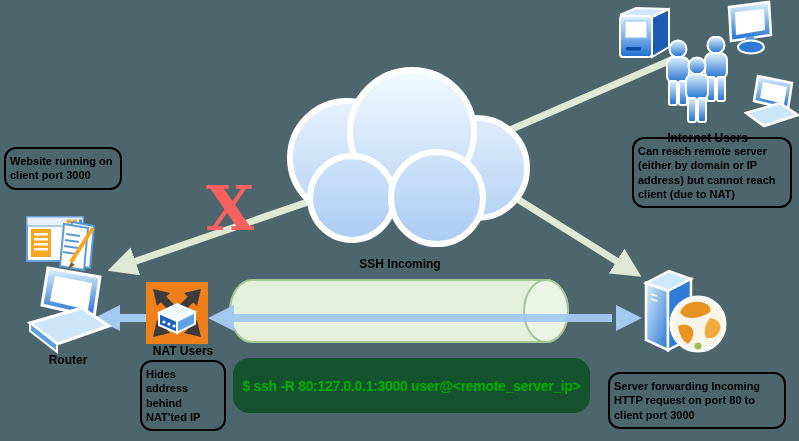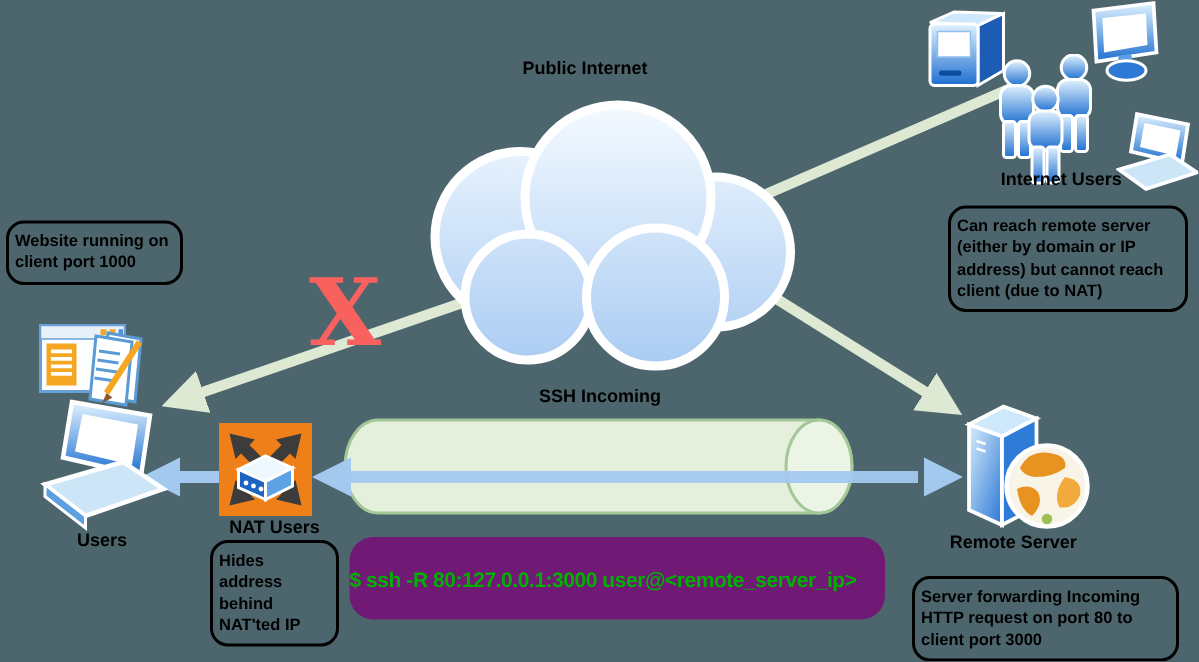--- a/index.html
+++ b/index.html
@@ -3,22 +3,22 @@
 <meta charset="utf-8">
 <style>
   html,body{margin:0;padding:0;}
   body{font-family:"Liberation Sans",sans-serif;background:#4d666e;}
   #canvas{position:relative;width:799px;height:441px;background:#4d666e;overflow:hidden;}
   #diagram-svg{position:absolute;left:0;top:0;z-index:1;}
   .icon{position:absolute;z-index:3;}
   .node-label{position:absolute;z-index:4;font-weight:bold;font-size:12px;color:#000;text-align:center;}
   .callout{position:absolute;z-index:4;border:2px solid #000;border-radius:12px;padding:5px 4px;
            font-weight:bold;font-size:11px;line-height:1.3;color:#000;}
-  #terminal{position:absolute;left:233px;top:358px;width:357px;height:55px;background:#701a75;
-            border-radius:16px;z-index:4;display:flex;align-items:center;}
+  #terminal{position:absolute;left:233px;top:358px;width:357px;height:55px;background:#14532d;
+            border-radius:16px;z-index:4;display:flex;align-items:center;justify-content:center;}
   #terminal .cmd{color:#00b100;font-weight:bold;font-size:14px;letter-spacing:-0.3px;white-space:nowrap;}
   #blocked-x{position:absolute;left:198px;top:178px;width:64px;z-index:2;text-align:center;
              font-family:"DejaVu Serif",serif;font-weight:900;font-size:62px;line-height:1;color:#f9615e;}
 </style>
 </head>
 <body>
 
 <div id="canvas">
 
   <svg id="diagram-svg" width="799" height="441" viewBox="0 0 799 441">
@@ -182,29 +182,27 @@
   </div>
 
   <div class="icon" style="left:744px;top:74px">
     <svg width="56" height="58" viewBox="0 0 56 58">
       <polygon points="14,2 48,9 44,35 10,27" fill="url(#gBlue)" stroke="#fff" stroke-width="2.5"></polygon>
       <polygon points="19,8 43,13 40,30 16,24" fill="#fff"></polygon>
       <polygon points="2,39 36,29 54,41 20,52" fill="#cde6f7" stroke="#fff" stroke-width="2.5"></polygon>
     </svg>
   </div>
 
-  <div class="node-label" style="left:325px;top:38px;width:130px">Public Internet</div>
-  <div class="node-label" style="left:655px;top:112px;width:105px">Internet Users</div>
+  <div class="node-label" style="left:655px;top:131px;width:105px">Internet Users</div>
   <div class="node-label" style="left:340px;top:257px;width:120px">SSH Incoming</div>
-  <div class="node-label" style="left:28px;top:353px;width:80px">Users</div>
+  <div class="node-label" style="left:28px;top:353px;width:80px">Router</div>
   <div class="node-label" style="left:138px;top:344px;width:90px">NAT Users</div>
-  <div class="node-label" style="left:613px;top:354px;width:125px">Remote Server</div>
-
-  <div class="callout" style="left:4px;top:147px;width:106px">Website running on client port 1000</div>
+
+  <div class="callout" style="left:4px;top:147px;width:106px">Website running on client port 3000</div>
   <div class="callout" style="left:632px;top:137px;width:148px">Can reach remote server (either by domain or IP address) but cannot reach client (due to NAT)</div>
   <div class="callout" style="left:140px;top:360px;width:74px">Hides address behind NAT'ted IP</div>
-  <div class="callout" style="left:608px;top:384px;width:166px">Server forwarding Incoming HTTP request on port 80 to client port 3000</div>
+  <div class="callout" style="left:608px;top:372px;width:166px">Server forwarding Incoming HTTP request on port 80 to client port 3000</div>
 
   <div id="terminal">
     <span class="cmd">$ ssh -R 80:127.0.0.1:3000 user@&lt;remote_server_ip&gt;</span>
   </div>
 
 </div>
 
 </body></html>

